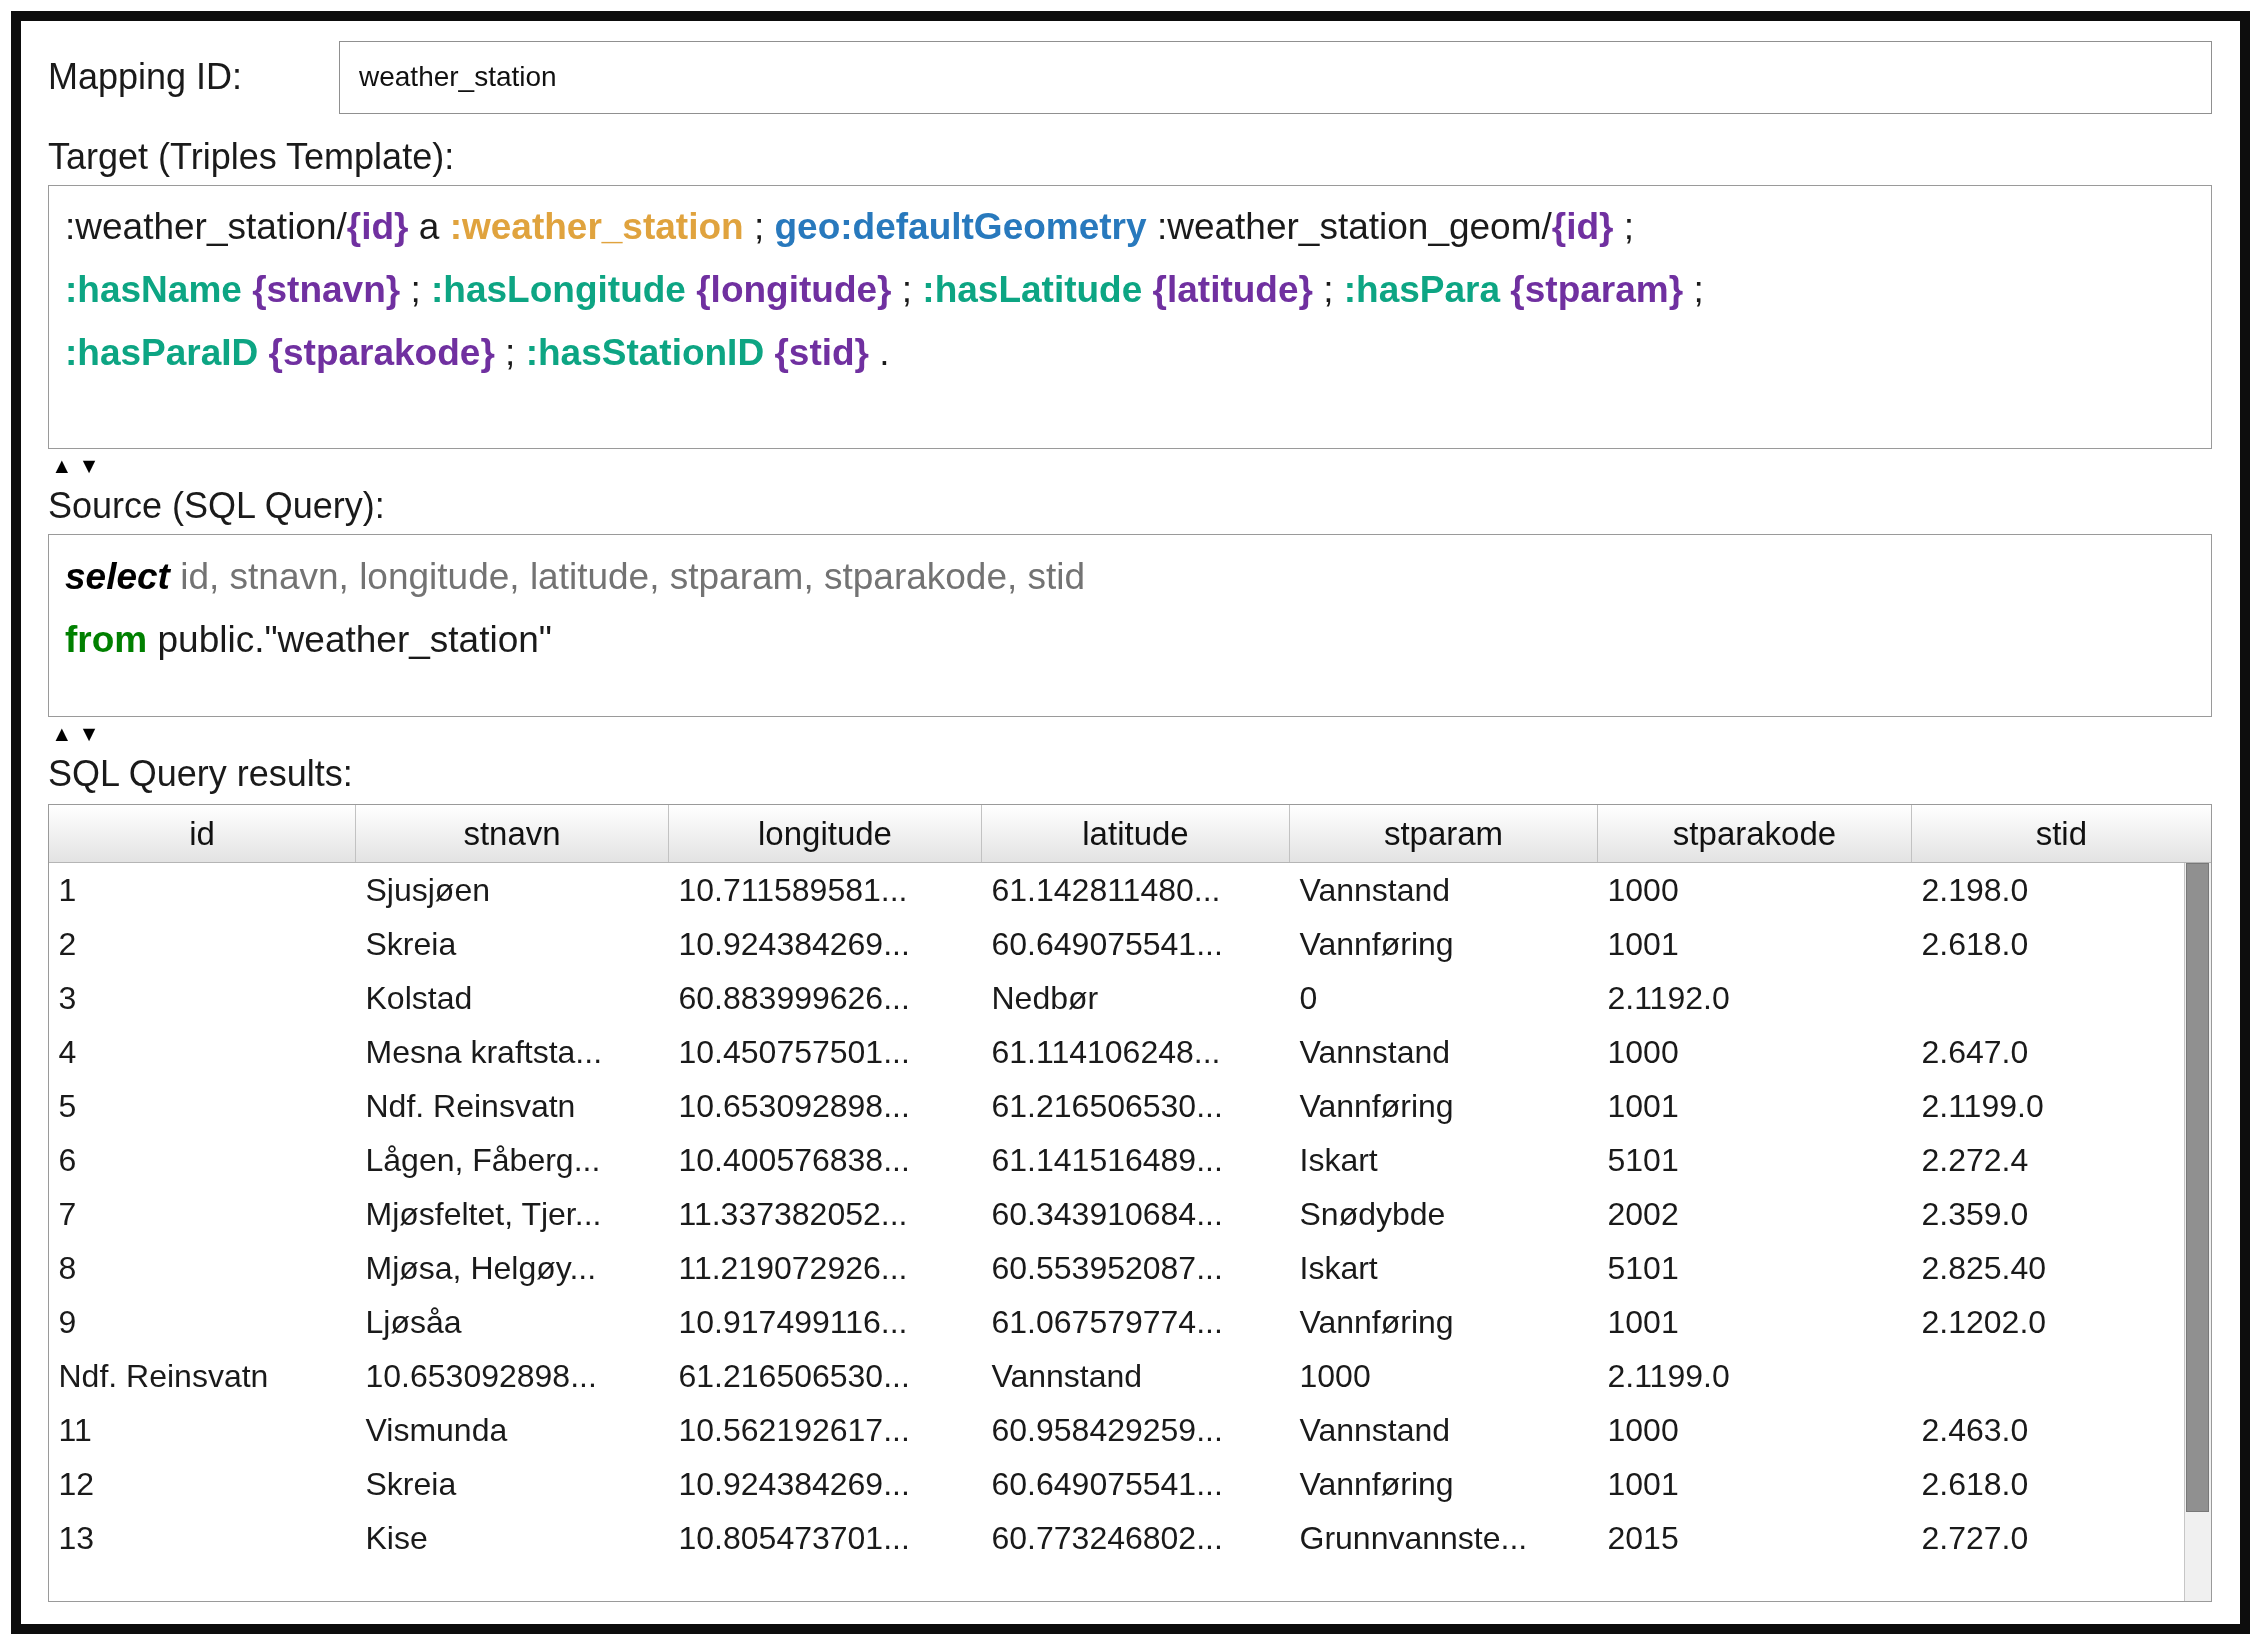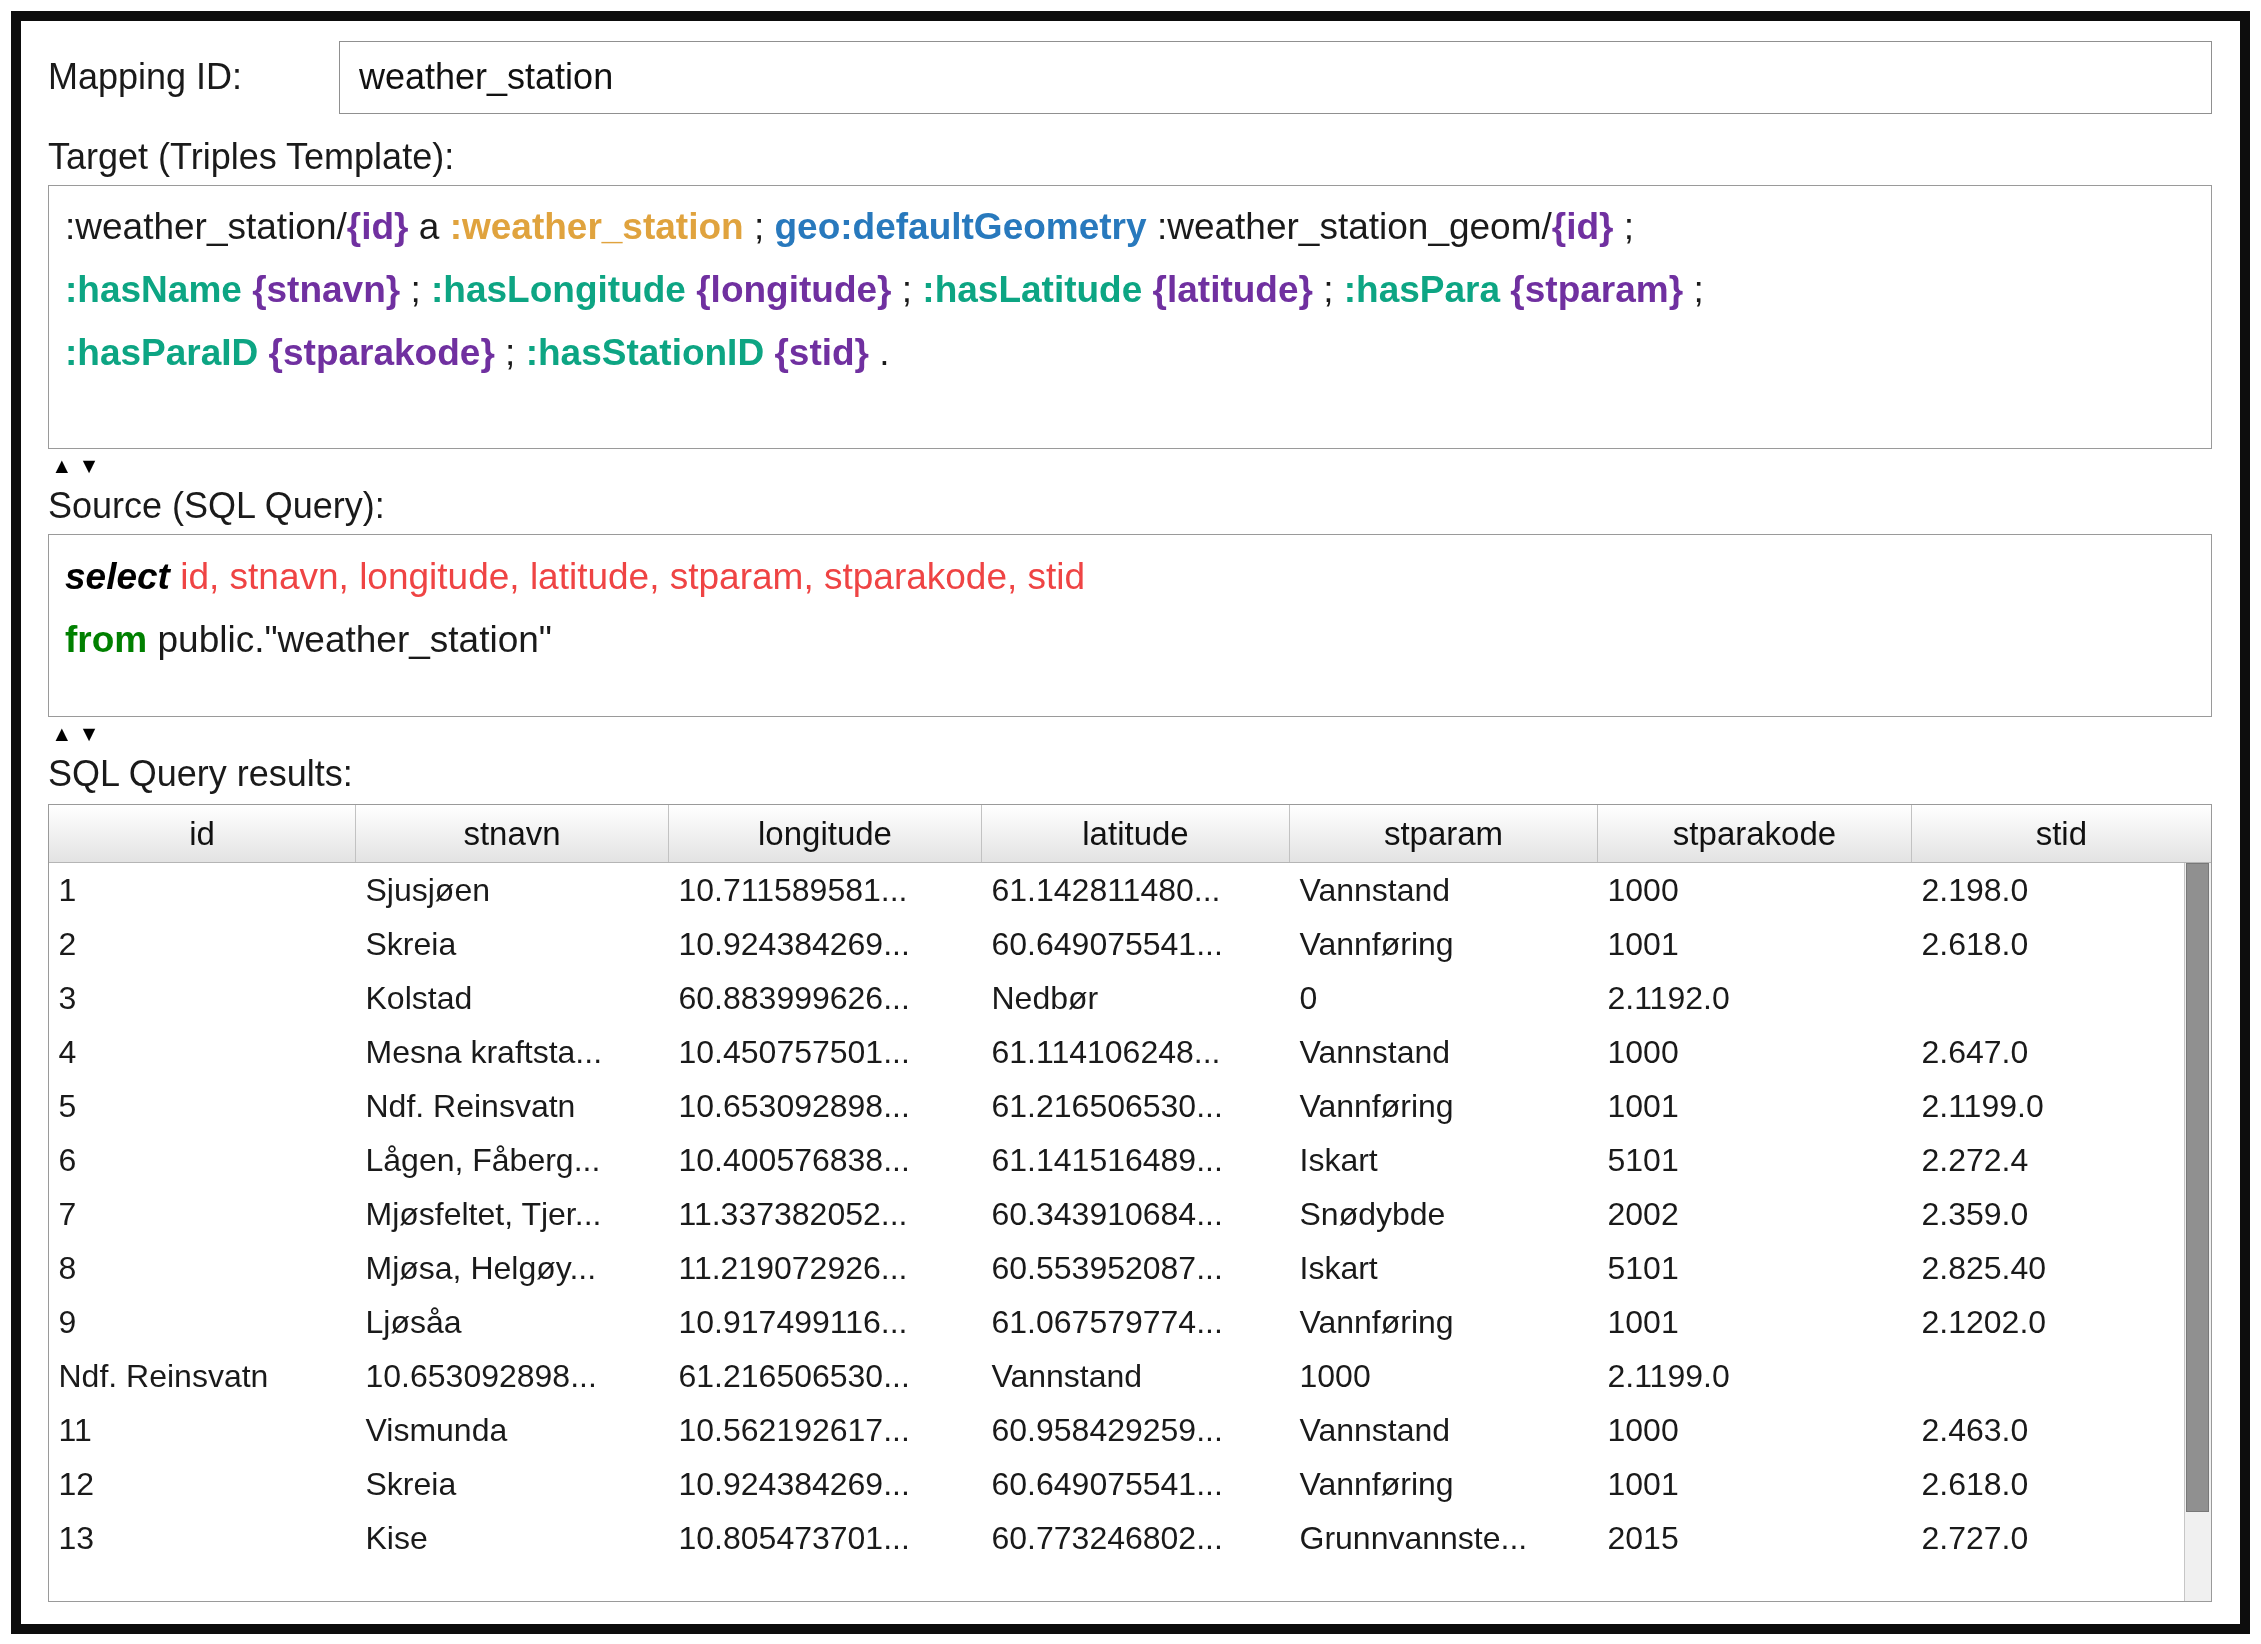--- a/index.html
+++ b/index.html
@@ -18,21 +18,21 @@
     box-sizing: border-box;
     padding: 19px 28.4px 22px 27px;
     display: flex; flex-direction: column;
   }
   .id-row { display: flex; align-items: center; height: 74px; flex: 0 0 auto; }
   .id-label { font-size: 36px; flex: 0 0 291px; }
   .id-input {
     flex: 1; height: 73px;
     border: 1.6px solid #909090; background: #fff;
     font-family: "Liberation Sans", sans-serif;
-    font-size: 36px; color: #111;
+    font-size: 28px; color: #111;
     padding: 0 19px; box-sizing: border-box;
     outline: none;
   }
   .section-label { font-size: 36px; height: 44px; line-height: 44px; flex: 0 0 auto; }
   .lbl-target { margin-top: 20.5px; }
   .lbl-source { margin-top: 0; }
   .lbl-results { margin-top: 0; }
   .code-box {
     border: 1.6px solid #9a9a9a; background: #fff;
     box-sizing: border-box;
@@ -121,21 +121,21 @@
       <div class="code-line"><span style="color: rgb(13, 165, 131); font-weight: bold;">:hasParaID</span><span style="color: rgb(26, 26, 26);"> </span><span style="color: rgb(112, 48, 160); font-weight: bold;">{stparakode}</span><span style="color: rgb(26, 26, 26);"> ; </span><span style="color: rgb(13, 165, 131); font-weight: bold;">:hasStationID</span><span style="color: rgb(26, 26, 26);"> </span><span style="color: rgb(112, 48, 160); font-weight: bold;">{stid}</span><span style="color: rgb(26, 26, 26);"> .</span></div>
     </div>
 
   <div class="handle">
     <span>▲</span>
     <span>▼</span>
   </div>
 
   <div class="section-label lbl-source">Source (SQL Query):</div>
   <div class="code-box" id="source-box">
-      <div class="code-line"><span style="color: #000000; font-weight: bold; font-style: italic;">select</span><span style="color: #ef4444;"> id, stnavn, longitude, latitude, stparam, stparakode, stid</span></div>
+      <div class="code-line"><span style="color: #000000; font-weight: bold; font-style: italic;">select</span><span style="color: #737373;"> id, stnavn, longitude, latitude, stparam, stparakode, stid</span></div>
       <div class="code-line"><span style="color: rgb(0, 128, 0); font-weight: bold;">from</span><span style="color: rgb(26, 26, 26);"> public."weather_station"</span></div>
     </div>
 
   <div class="handle">
     <span>▲</span>
     <span>▼</span>
   </div>
 
   <div class="section-label lbl-results">SQL Query results:</div>
 

